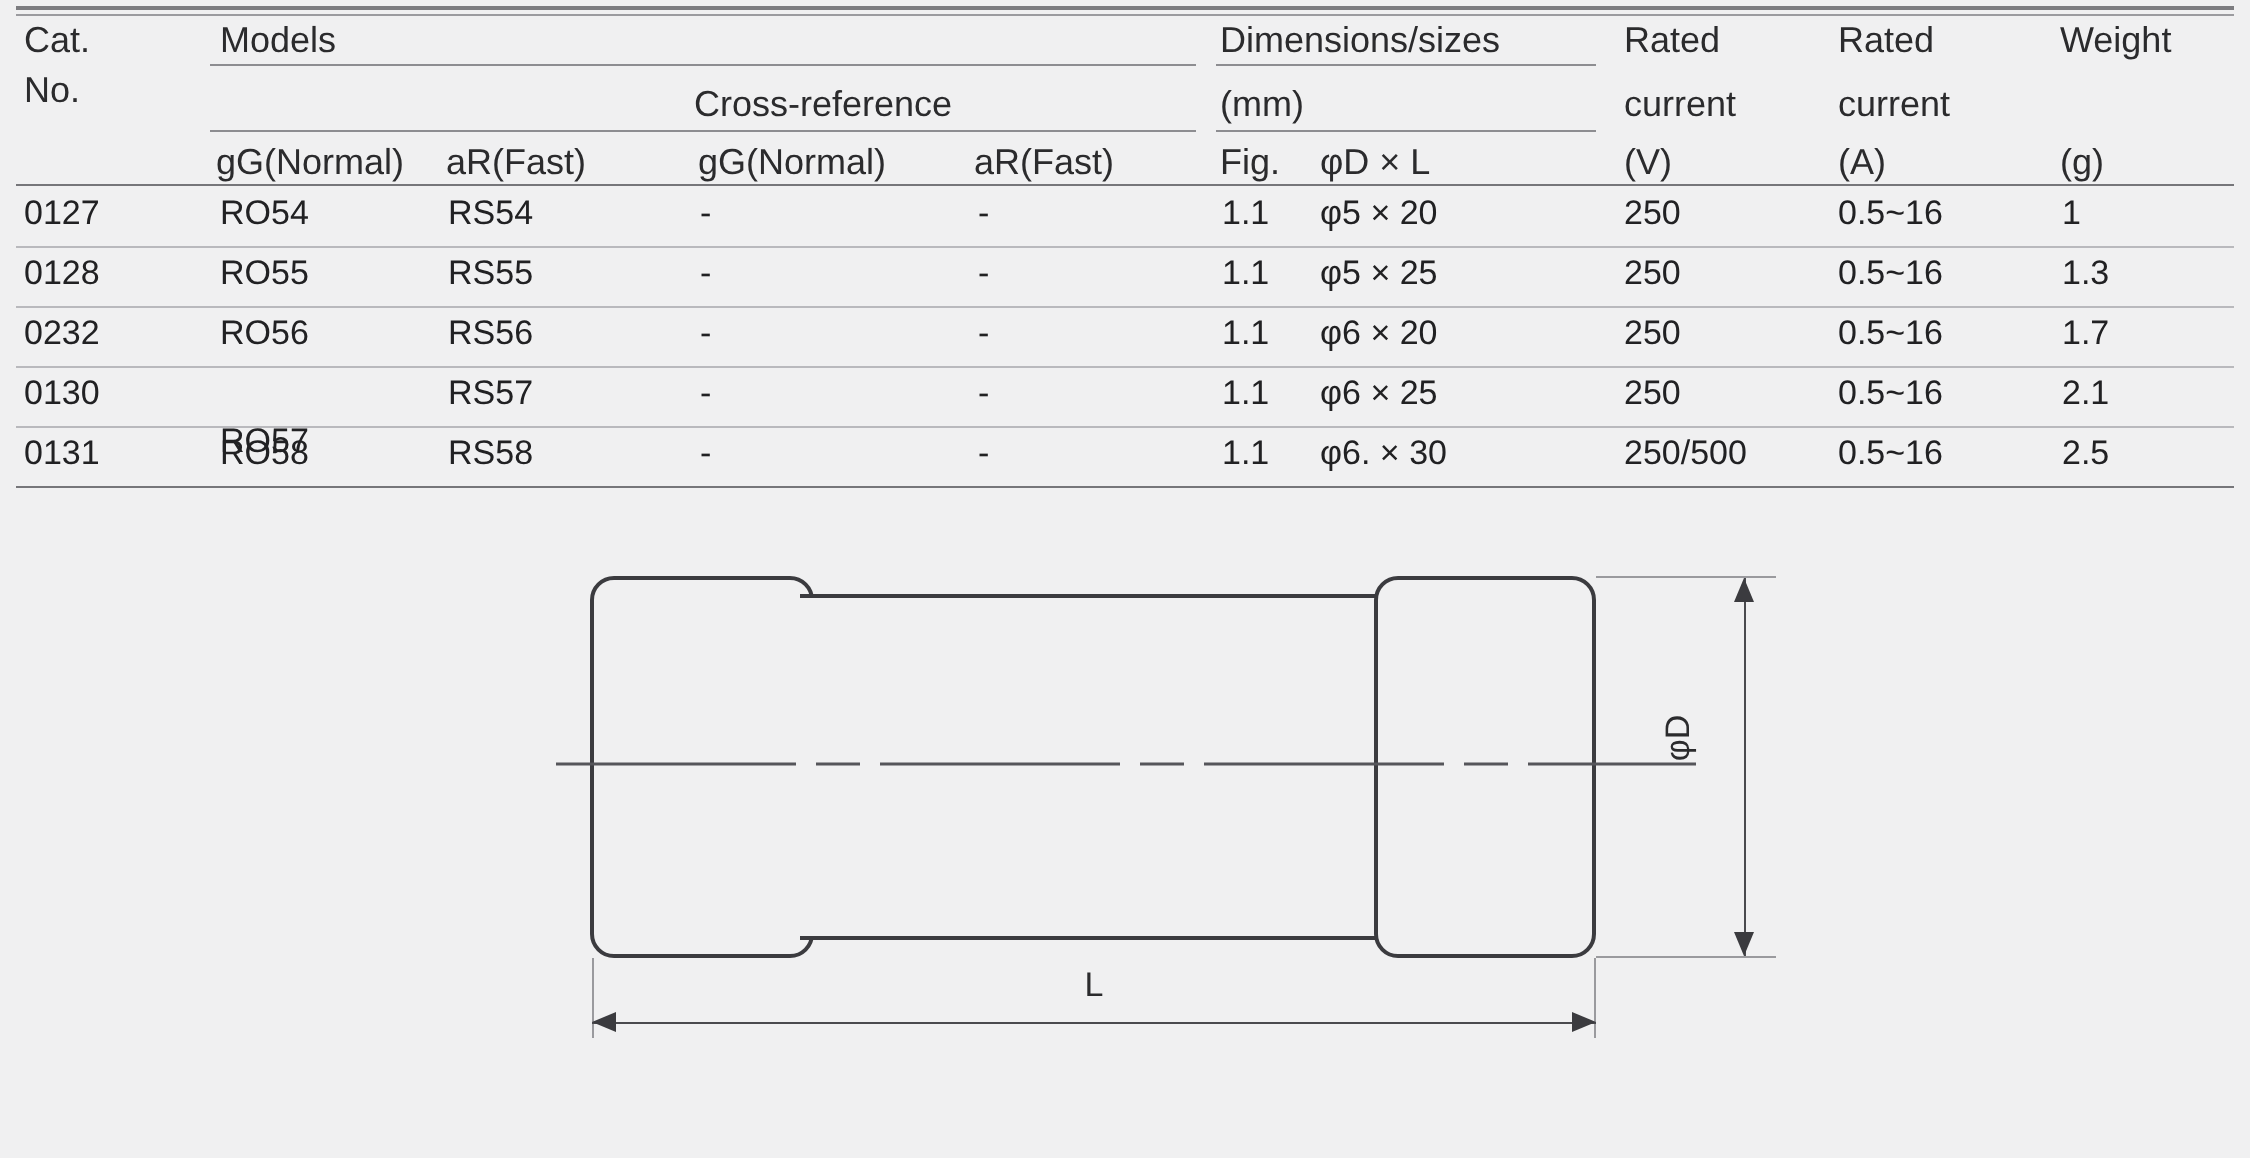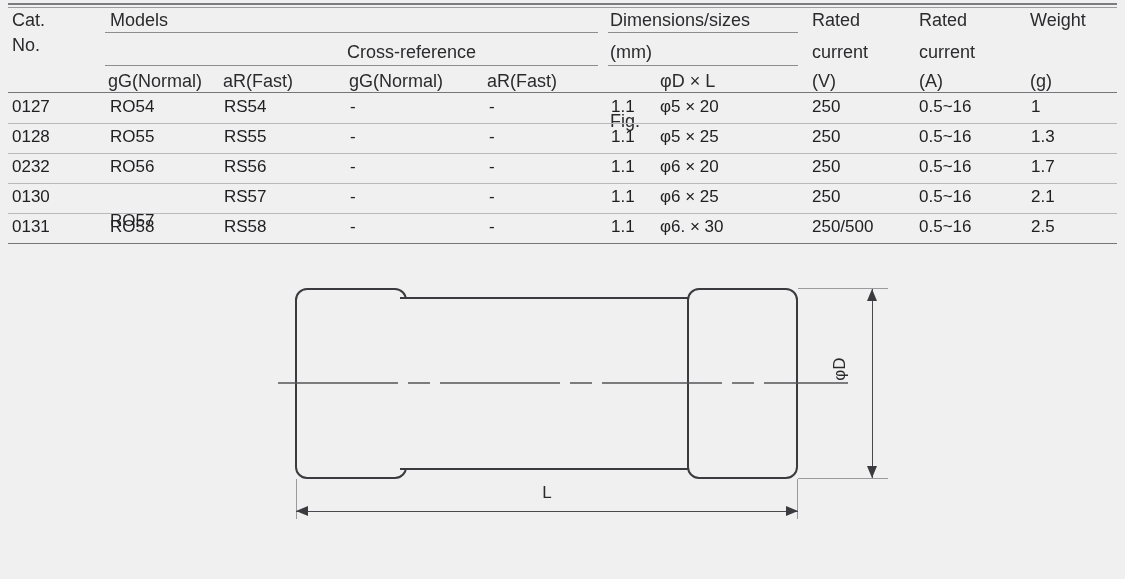--- a/index.html
+++ b/index.html
@@ -190,21 +190,21 @@
   <div class="hcell" style="left:110px; top:10px;">Models</div>
   <div class="hcell" style="left:347px; top:42px;">Cross-reference</div>
 
   <div class="hcell" style="left:108px; top:71px;">gG(Normal)</div>
   <div class="hcell" style="left:223px; top:71px;">aR(Fast)</div>
   <div class="hcell" style="left:349px; top:71px;">gG(Normal)</div>
   <div class="hcell" style="left:487px; top:71px;">aR(Fast)</div>
 
   <div class="hcell" style="left:610px; top:10px;">Dimensions/sizes</div>
   <div class="hcell" style="left:610px; top:42px;">(mm)</div>
-  <div class="hcell" style="left:610px; top:71px;margin-top:40px;">Fig.</div>
+  <div class="hcell" style="left:610px; top:71px;">Fig.</div>
   <div class="hcell" style="left:660px; top:71px;">φD × L</div>
 
   <div class="hcell" style="left:812px; top:10px;">Rated</div>
   <div class="hcell" style="left:812px; top:42px;">current</div>
   <div class="hcell" style="left:812px; top:71px;">(V)</div>
 
   <div class="hcell" style="left:919px; top:10px;">Rated</div>
   <div class="hcell" style="left:919px; top:42px;">current</div>
   <div class="hcell" style="left:919px; top:71px;">(A)</div>
 

